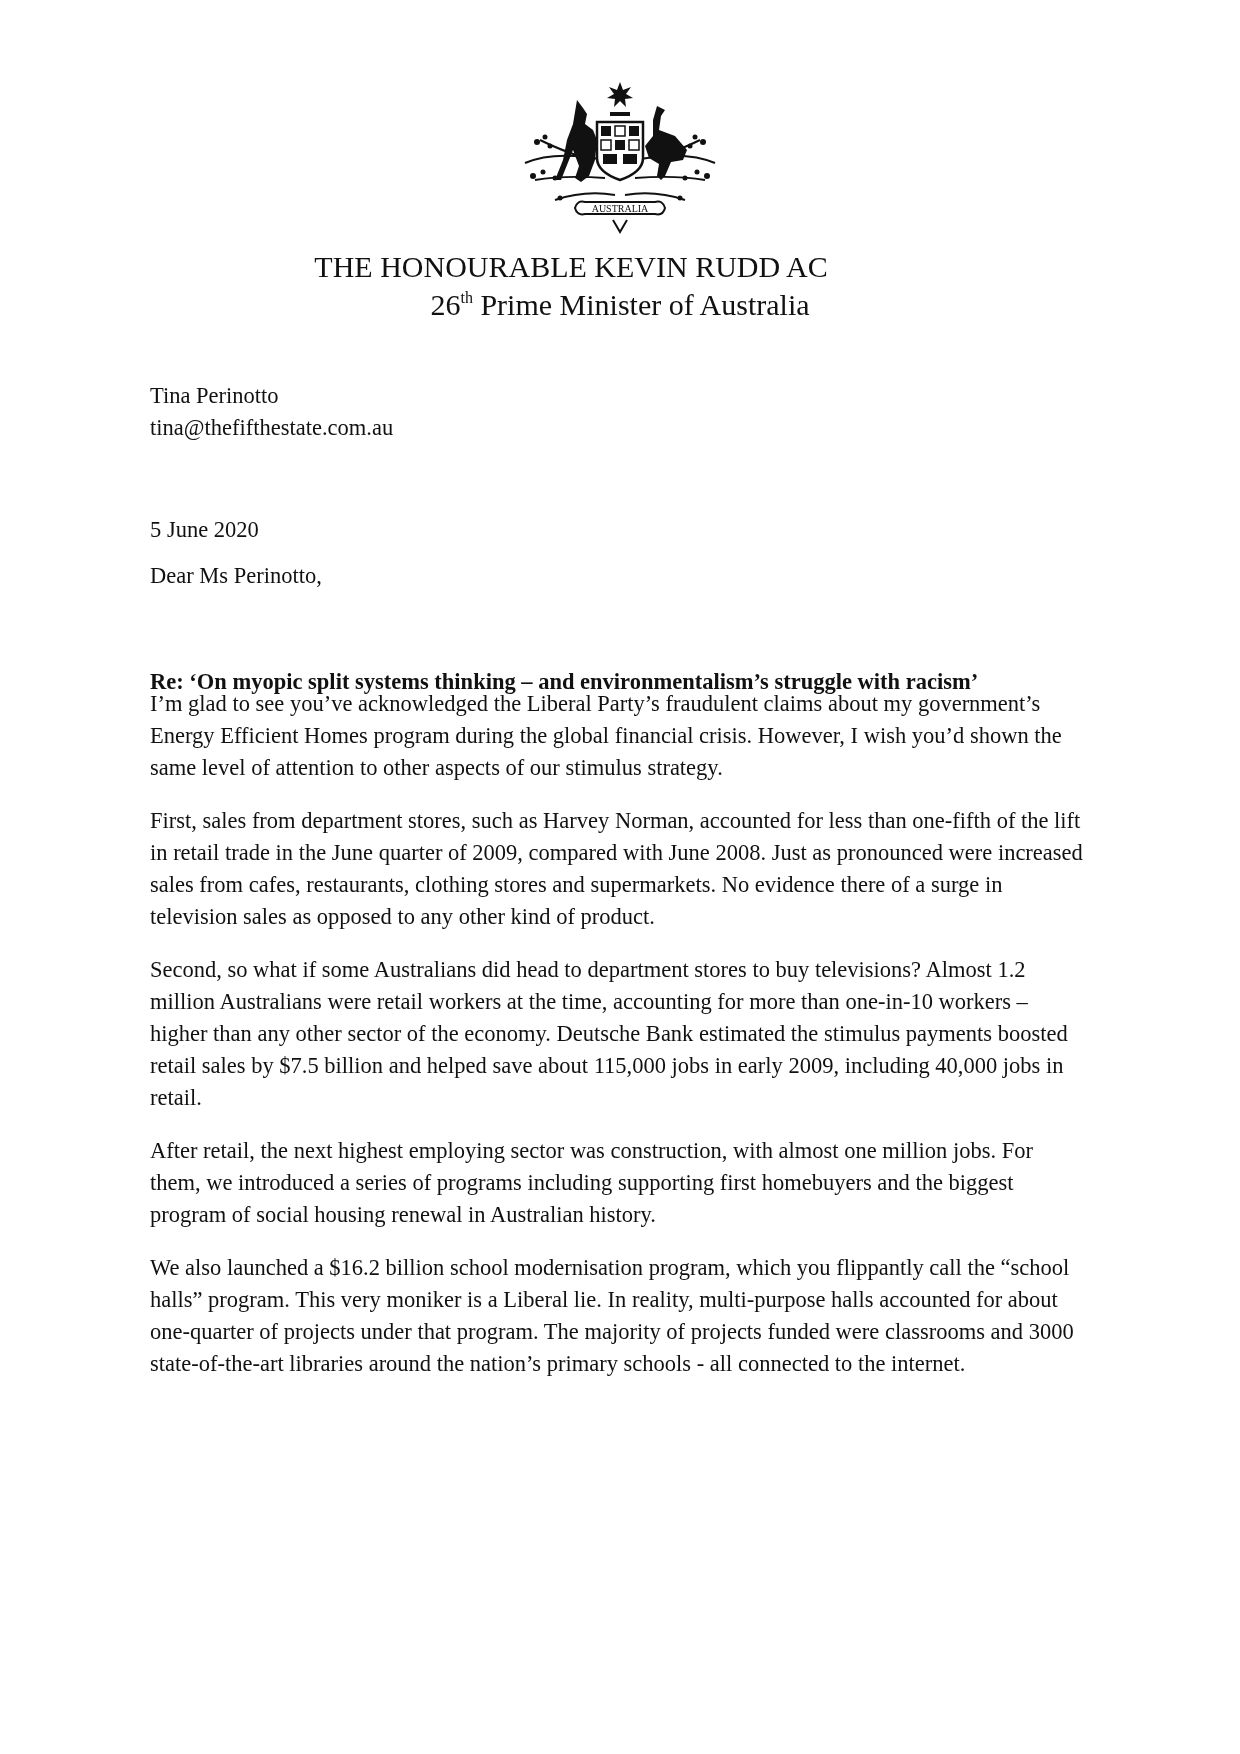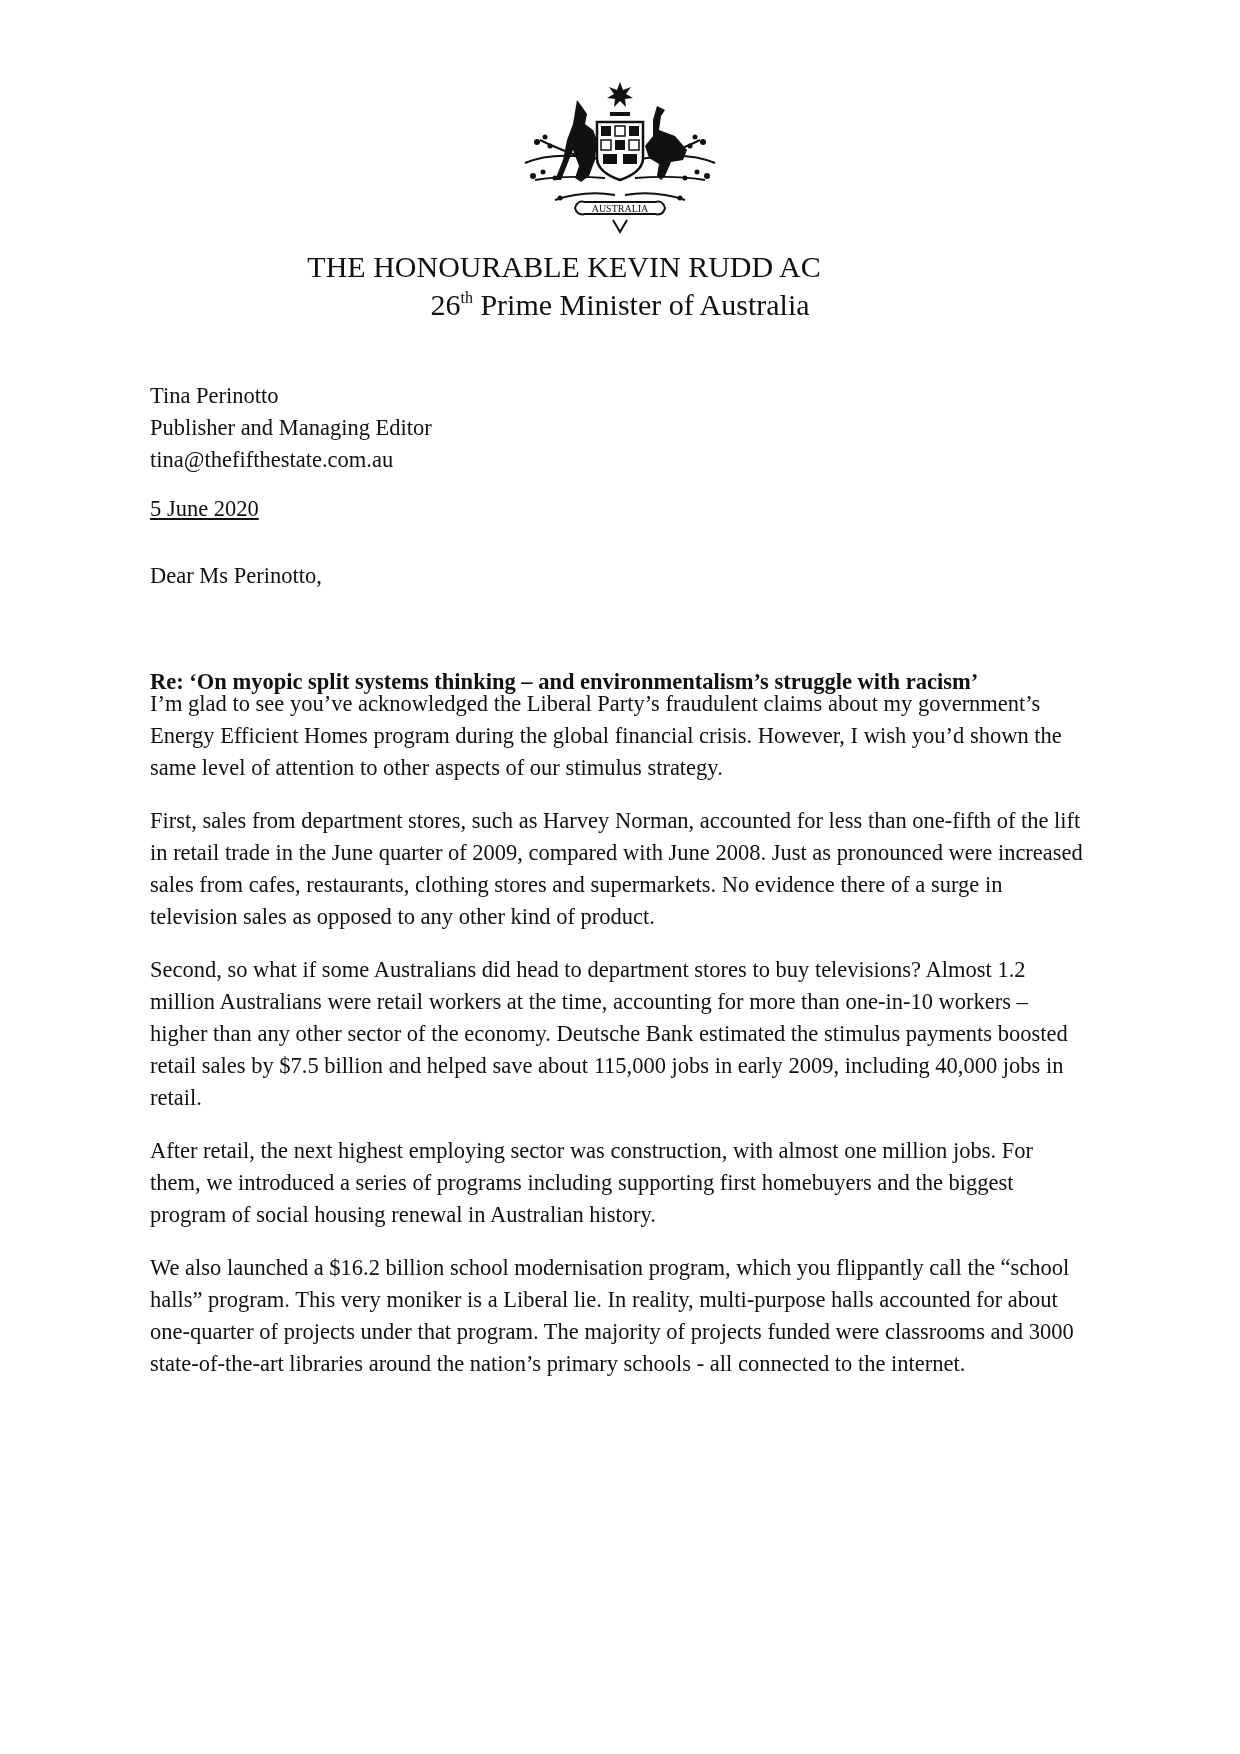--- a/index.html
+++ b/index.html
@@ -1,25 +1,25 @@
 <!DOCTYPE html>
 <html><head>
 <meta charset="utf-8">
 <style>
   html, body { margin: 0; padding: 0; background: #ffffff; }
   body { width: 1240px; height: 1754px; position: relative; overflow: hidden;
          font-family: "Liberation Serif", "DejaVu Serif", serif; color: #111111; }
   .crest { position: absolute; left: 515px; top: 80px; width: 210px; height: 155px; }
-  .name-line { position: absolute; left: 0; width: 1128px; text-align: center; top: 250px; font-size: 30px; }
+  .name-line { position: absolute; left: 0; width: 1128px; text-align: center; top: 250px; font-size: 30px; padding-left: 7px; }
   .title-line { position: absolute; left: 0; width: 1240px; text-align: center; top: 288px; font-size: 30px; }
   .title-line sup { font-size: 16px; vertical-align: 12px; line-height: 0; }
   .block { position: absolute; left: 150px; width: 950px; font-size: 22.5px; line-height: 32px; }
   .recipient { top: 380px; }
   .recipient div { height: 32px; white-space: nowrap; }
-  .date { top: 493px; text-decoration: underline; }
+  .date { top: 514px; }
   .salutation { top: 560px; }
   .subject { top: 634px; font-weight: bold; white-space: nowrap; margin-top: 32px; }
   .body-text { top: 688px; }
   .body-text p { margin: 0 12px 21px 0; }
 </style>
 </head>
 <body>
 
 <svg class="crest" viewBox="0 0 210 155">
 
@@ -72,21 +72,20 @@
   <path fill="#fff" stroke="#111" stroke-width="2" d="M60,128 Q62,120 70,122 L140,122 Q148,120 150,128 Q148,136 140,134 L70,134 Q62,136 60,128 Z"></path>
   <text x="105" y="132" font-size="10" text-anchor="middle" font-family="Liberation Serif, serif" fill="#111">AUSTRALIA</text>
   <path d="M98,140 L105,152 L112,140" stroke="#111" stroke-width="2" fill="none"></path>
 </svg>
 
 <div class="name-line">THE HONOURABLE KEVIN RUDD AC</div>
 <div class="title-line"><span>26</span><sup>th</sup><span> Prime Minister of Australia</span></div>
 
 <div class="block recipient">
   <div>Tina Perinotto</div>
-  <div>Publisher and Managing Editor</div>
   <div>tina@thefifthestate.com.au</div>
 </div>
 
 <div class="block date">5 June 2020</div>
 <div class="block salutation">Dear Ms Perinotto,</div>
 <div class="block subject">Re: ‘On myopic split systems thinking – and environmentalism’s struggle with racism’</div>
 
 <div class="block body-text">
   <p>I’m glad to see you’ve acknowledged the Liberal Party’s fraudulent claims about my government’s Energy Efficient Homes program during the global financial crisis. However, I wish you’d shown the same level of attention to other aspects of our stimulus strategy.</p>
   <p>First, sales from department stores, such as Harvey Norman, accounted for less than one-fifth of the lift in retail trade in the June quarter of 2009, compared with June 2008. Just as pronounced were increased sales from cafes, restaurants, clothing stores and supermarkets. No evidence there of a surge in television sales as opposed to any other kind of product.</p>

